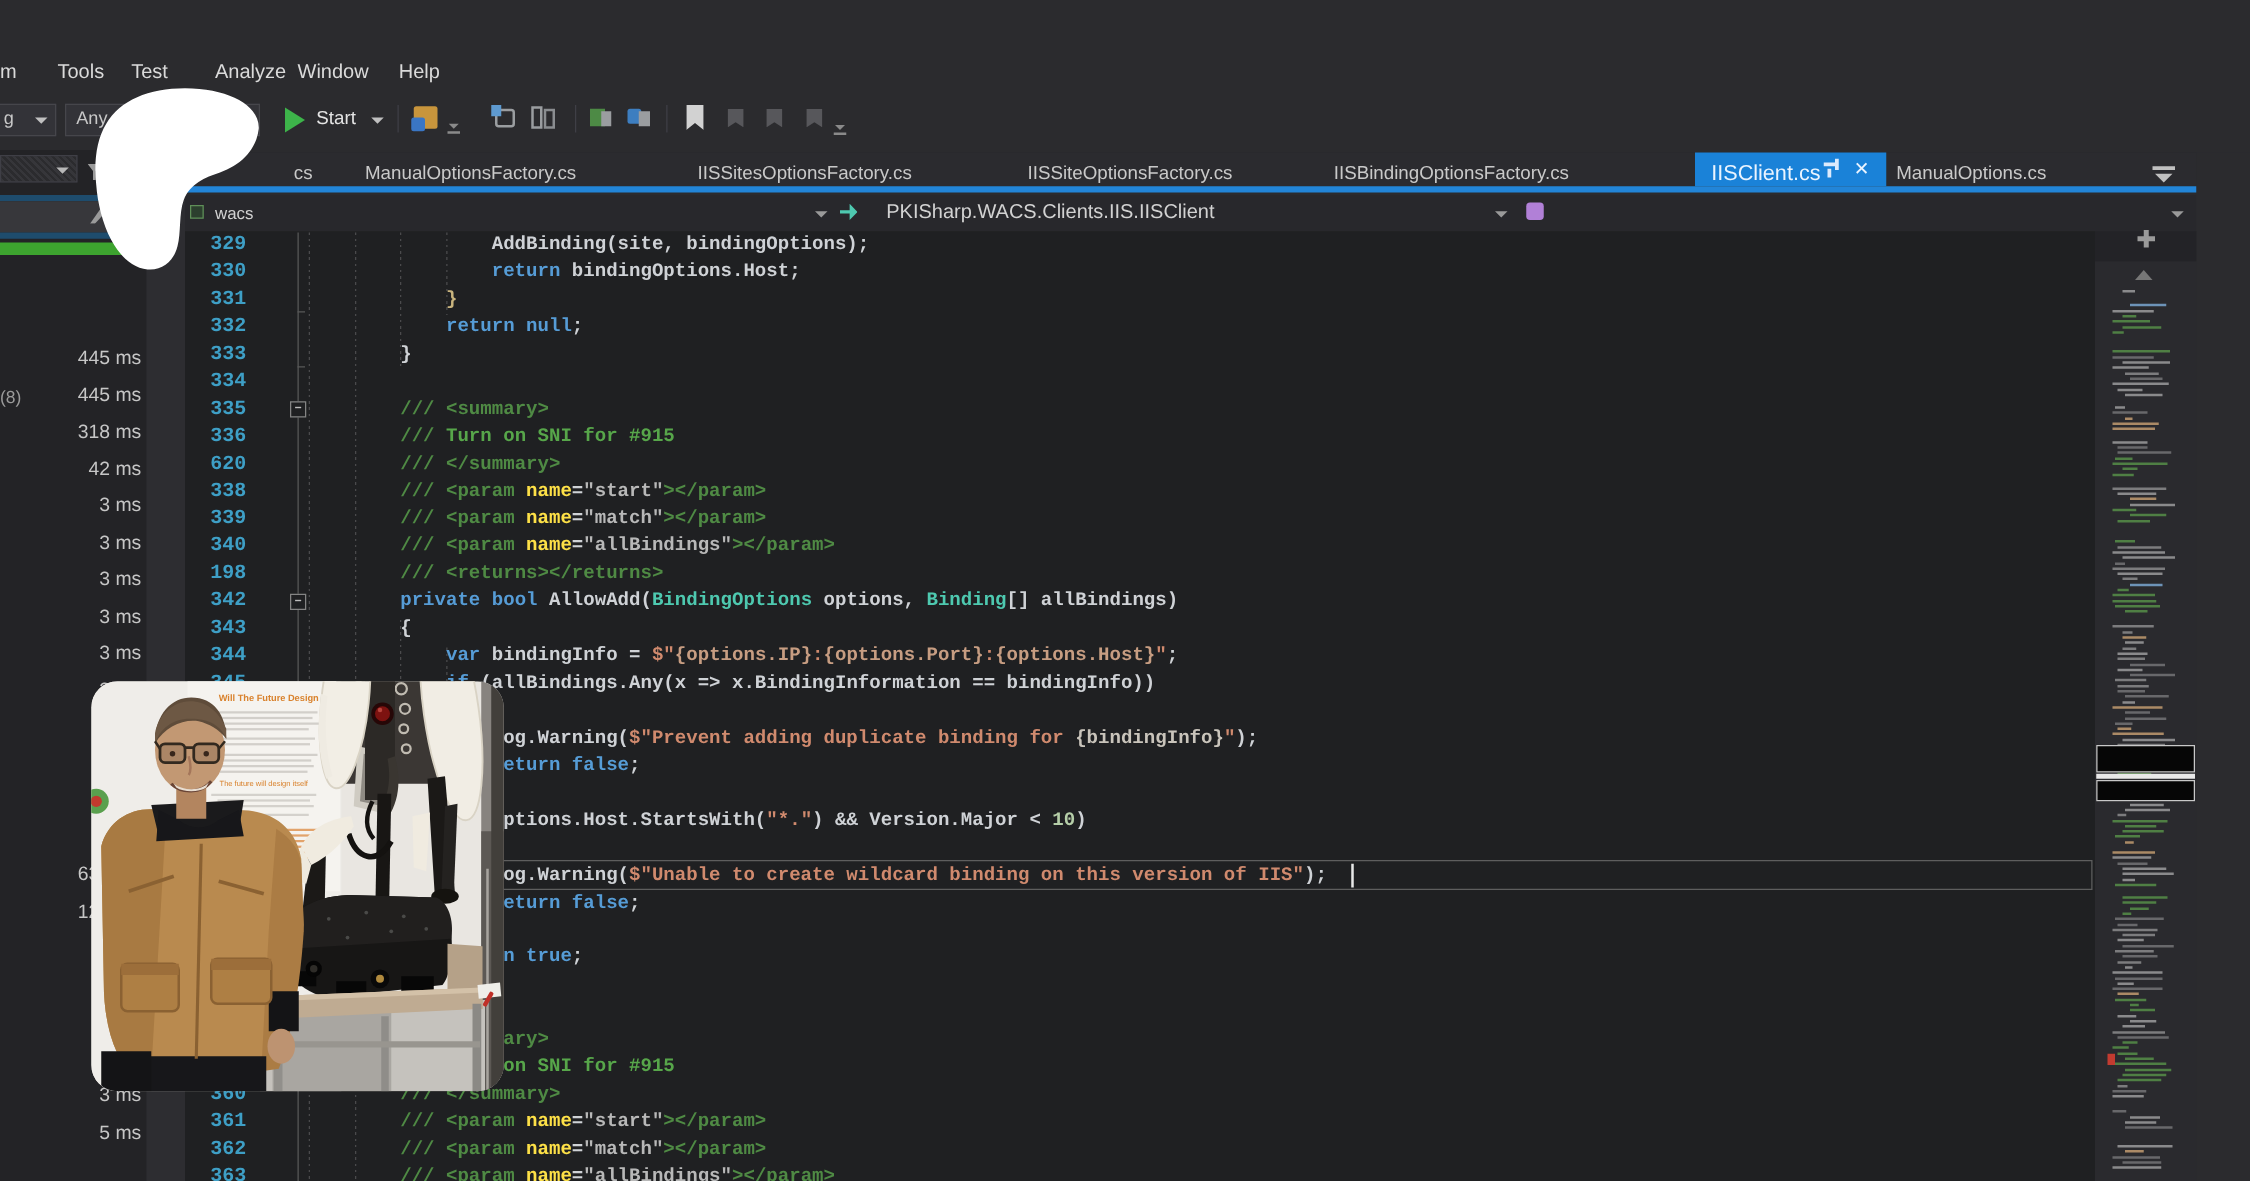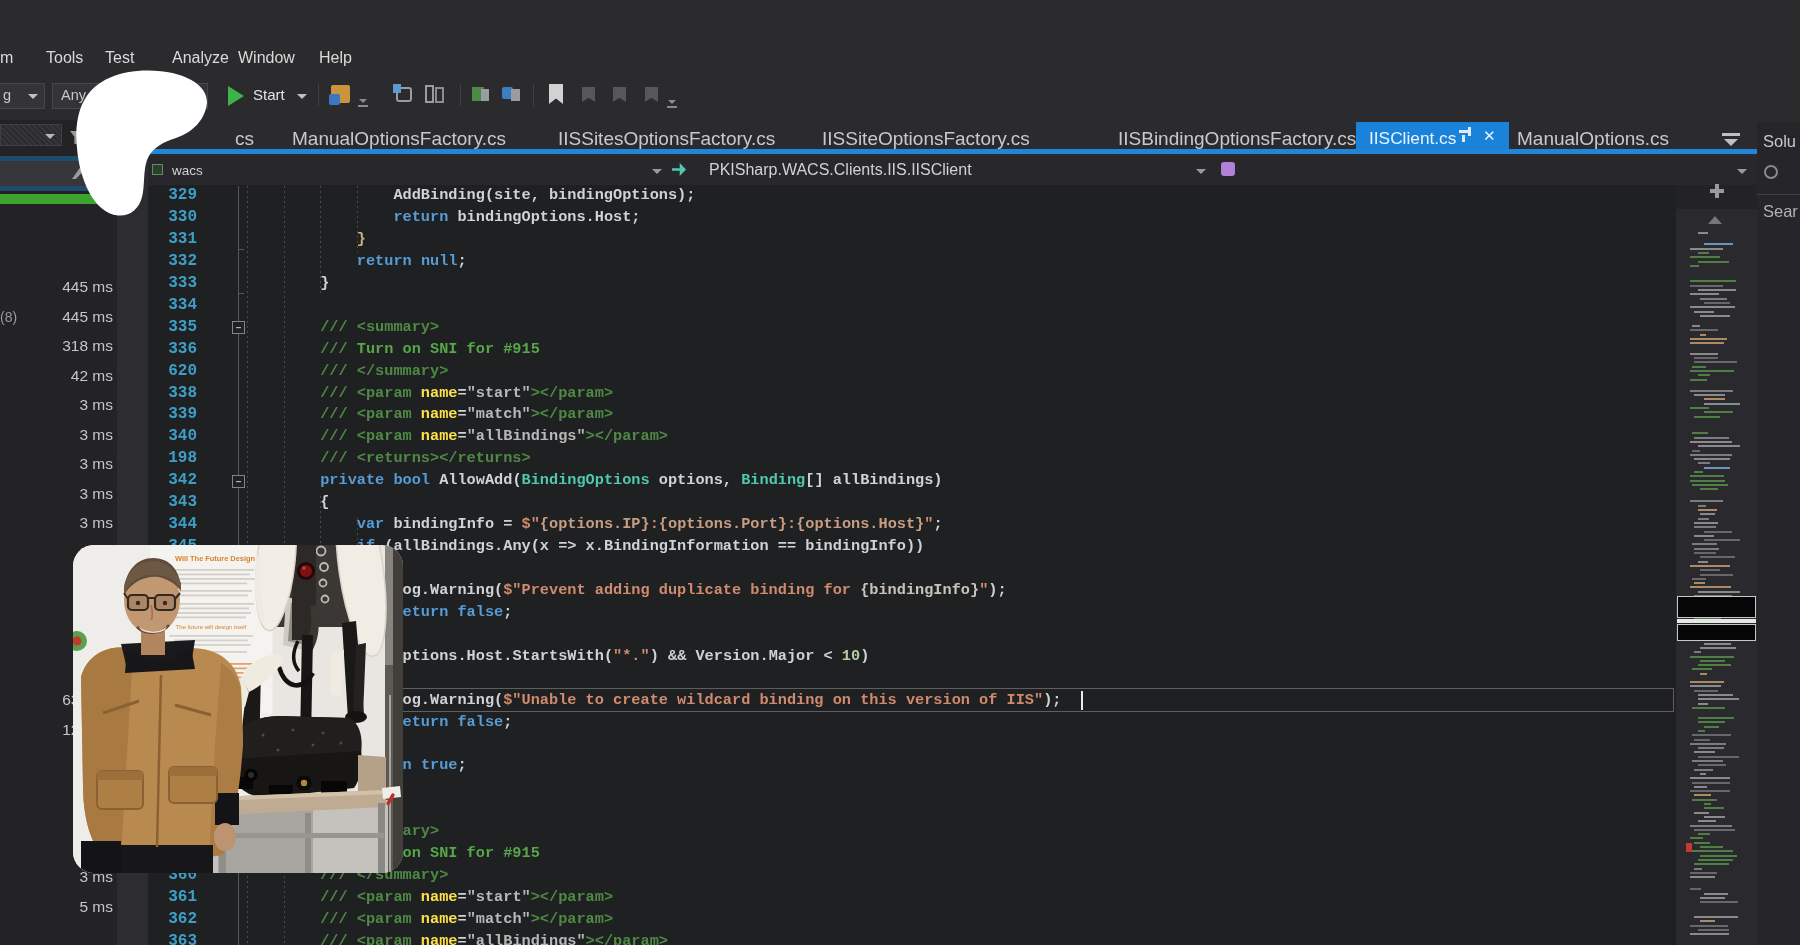--- a/index.html
+++ b/index.html
@@ -7,21 +7,21 @@
 .abs {position:absolute}
 
 #menubar {position:absolute;left:0;top:45px;width:1800px;height:27px;color:#dadada;font-size:16px}
 #menubar span {position:absolute;top:4px}
 #toolbar {position:absolute;left:0;top:0;width:1800px;height:122px}
 .combo {position:absolute;top:83px;height:26px;background:#333338;border:1px solid #46464b;color:#c8c8c8;font-size:14.5px}
 .dar {position:absolute;width:0;height:0;border-left:5px solid transparent;border-right:5px solid transparent;border-top:5px solid #c0c0c0}
 .sep {position:absolute;top:84px;width:1px;height:22px;background:#3f3f46}
 
 #tabbar {position:absolute;left:117px;top:122px;width:1640px;height:27px;background:#2b2b2f}
-.tab {position:absolute;top:0;height:27px;color:#c9c9c9;font-size:19px;line-height:33px}
+.tab {position:absolute;top:0;height:27px;color:#c9c9c9;font-size:15px;line-height:33px}
 #activetab {position:absolute;left:1356px;top:122px;width:153px;height:27px;background:#1a82d8;color:#eaf4ff;font-size:17.3px;line-height:33px}
 #blueline {position:absolute;left:117px;top:149px;width:1640px;height:5px;background:#2285d8}
 
 #navbar {position:absolute;left:148px;top:156px;width:1609px;height:29px;background:#28282c;color:#d2d2d2;font-size:14.7px}
 
 #editor {position:absolute;left:148px;top:185px;width:1528px;height:760px;background:#1f2022}
 #margin {position:absolute;left:117px;top:156px;width:31px;height:789px;background:#2d2d31}
 .ln {position:absolute;left:150px;width:47px;height:22px;text-align:right;color:#3e9fc6;font:bold 16px "Liberation Mono";line-height:22px}
 .cl {position:absolute;height:22px;font:bold 15.25px "Liberation Mono";line-height:22px;white-space:pre}
 .cl .p {color:#cfd2d6} .cl .k {color:#569cd6} .cl .t {color:#4ec9b0}
@@ -88,21 +88,21 @@
  <div class="abs" style="left:645px;top:87px;width:13px;height:15px;background:#57575b;clip-path:polygon(0 0,100% 0,100% 100%,50% 72%,0 100%)"></div>
  <div class="dar" style="left:668px;top:100px;border-left-width:4px;border-right-width:4px;border-top-width:4px;border-top-color:#8a8a8a"></div>
  <div class="abs" style="left:667px;top:106px;width:10px;height:2px;background:#8a8a8a"></div>
 </div>
 
 <div id="tabbar"></div>
 <div class="tab" style="left:235px;top:122px">cs</div>
 <div class="tab" style="left:292px;top:122px">ManualOptionsFactory.cs</div>
 <div class="tab" style="left:558px;top:122px">IISSitesOptionsFactory.cs</div>
 <div class="tab" style="left:822px;top:122px">IISSiteOptionsFactory.cs</div>
-<div class="tab" style="left:1118px;top:122px">IISBindingOptionsFactory.cs</div>
+<div class="tab" style="left:1067px;top:122px">IISBindingOptionsFactory.cs</div>
 <div id="activetab">
       <span style="position:absolute;left:13px">IISClient.cs</span>
  <i style="position:absolute;left:103px;top:8px;width:9px;height:3px;background:#dceafc"></i>
  <i style="position:absolute;left:112px;top:5px;width:3px;height:9px;background:#dceafc"></i>
  <i style="position:absolute;left:106px;top:13px;width:3px;height:7px;background:#dceafc"></i>
  <span style="position:absolute;left:127px;top:4px;font-size:15px;line-height:20px">✕</span>
     </div>
 <div class="tab" style="left:1517px;top:122px">ManualOptions.cs</div>
 <div class="abs" style="left:1722px;top:133px;width:18px;height:3px;background:#c0c0c0"></div>
 <div class="dar" style="left:1724px;top:139px;border-left-width:7px;border-right-width:7px;border-top-width:7px"></div>
@@ -379,26 +379,20 @@
     </div>
 <div class="abs" style="left:1676px;top:185px;width:81px;height:24px;background:#232327"></div>
 <div class="abs" style="left:1710px;top:189px;width:14px;height:4px;background:#9a9a9a"></div>
 <div class="abs" style="left:1715px;top:184px;width:4px;height:14px;background:#9a9a9a"></div>
 <div class="dar" style="left:1708px;top:216px;border-top:none;border-bottom:8px solid #777;border-left-width:7px;border-right-width:7px"></div>
 <div class="abs" style="left:1677px;top:596px;width:79px;height:22px;background:#060606;border:1px solid #c8c8c8"></div>
 <div class="abs" style="left:1677px;top:619px;width:79px;height:4px;background:#e8e8e8"></div>
 <div class="abs" style="left:1677px;top:624px;width:79px;height:17px;background:#060606;border:1px solid #c8c8c8"></div>
 <div class="abs" style="left:1686px;top:843px;width:6px;height:9px;background:#c23b30"></div>
 
-<div id="sol">
- <span style="position:absolute;left:6px;top:10px">Solu</span>
- <div class="abs" style="left:7px;top:43px;width:14px;height:14px;border:2px solid #8a8a8a;border-radius:50%"></div>
- <div class="abs" style="left:0;top:72px;width:43px;height:1px;background:#3f3f46"></div>
- <span style="position:absolute;left:6px;top:80px;color:#b0b0b0">Sear</span>
-</div>
 
 <svg class="photo" width="330" height="328" viewBox="0 0 330 328">
 <defs>
  <clipPath id="pc">
           <rect x="0" y="0" width="330" height="328" rx="21"></rect>
         </clipPath>
 </defs>
 <g clip-path="url(#pc)">
  <rect width="330" height="328" fill="#e9e6e1"></rect>
  <rect x="0" y="0" width="200" height="328" fill="#efede9"></rect>

